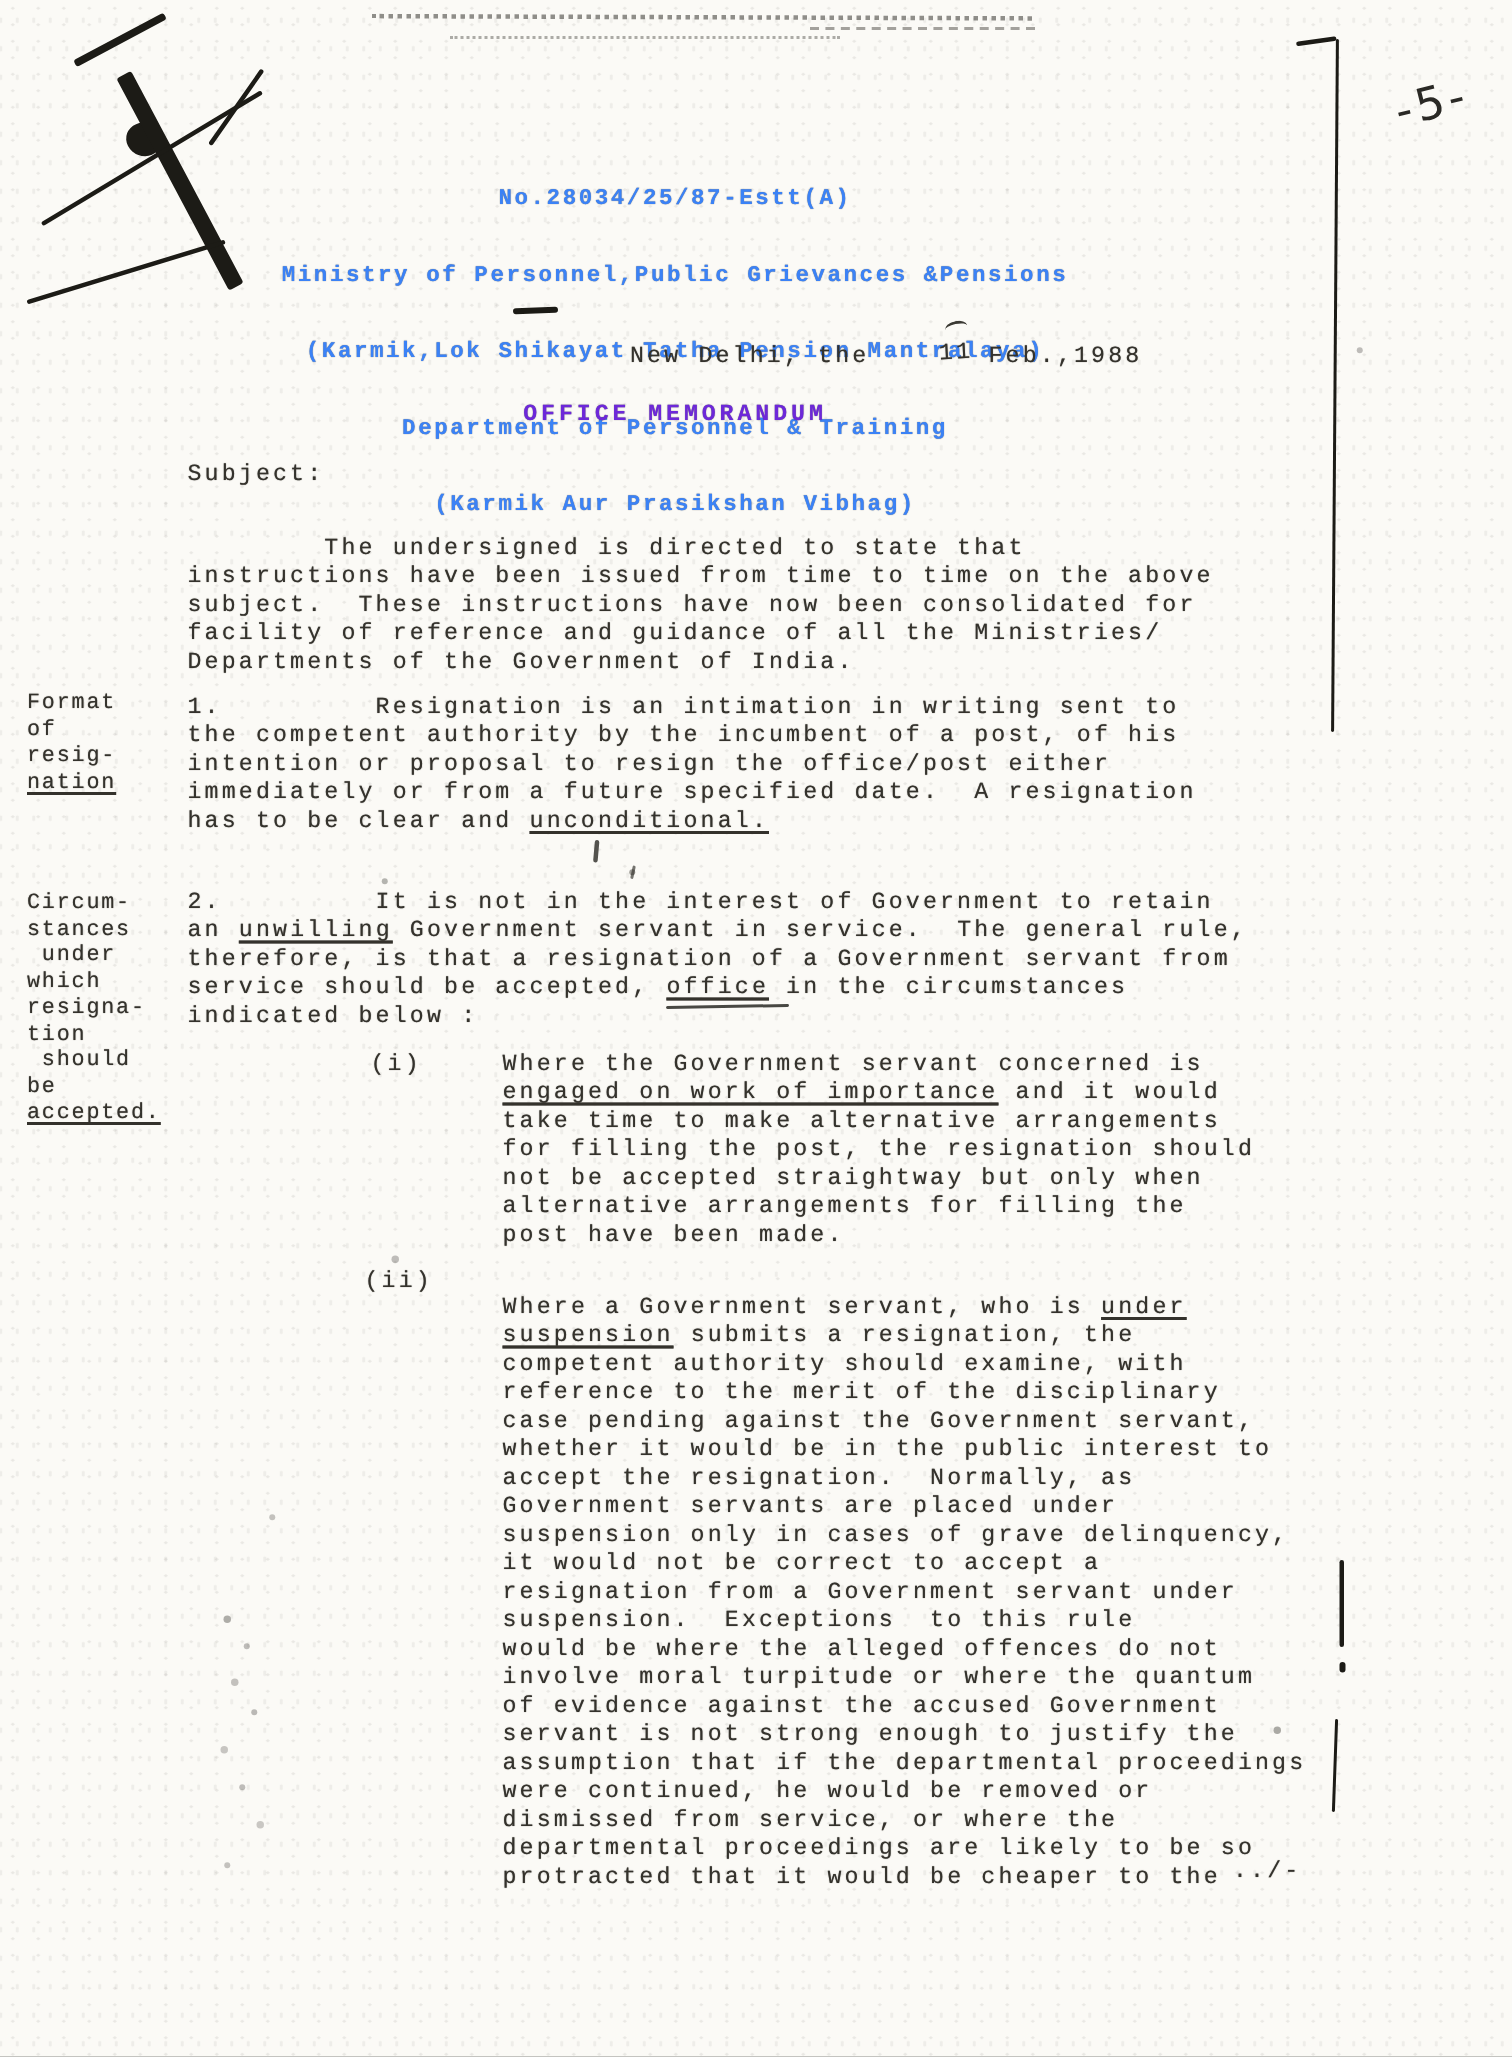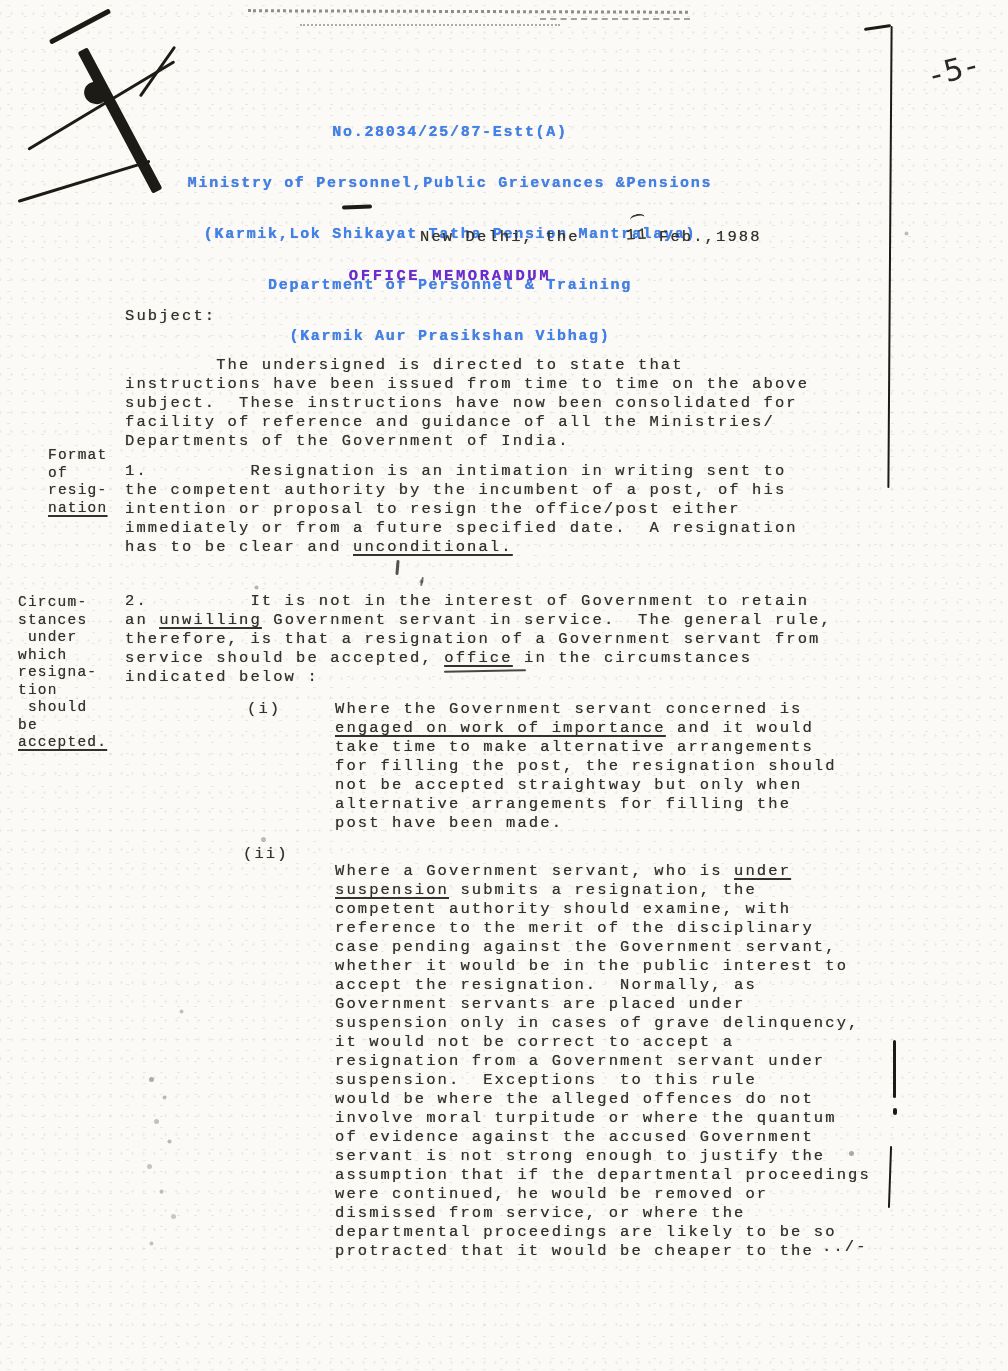--- a/index.html
+++ b/index.html
@@ -90,21 +90,21 @@
   <div class="t title">OFFICE MEMORANDUM</div>
 
   <span class="t" style="left:125px;top:307px;">Subject:</span>
 
   <div class="t" style="left:125px;top:356px;">        The undersigned is directed to state that
 instructions have been issued from time to time on the above
 subject.  These instructions have now been consolidated for
 facility of reference and guidance of all the Ministries/
 Departments of the Government of India.</div>
 
-  <div class="t mn" style="left:18px;top:447px;margin-left:30px;">Format
+  <div class="t mn" style="left:18px;top:461px;">Format
 of
 resig-
 <u>nation</u></div>
   <div class="t" style="left:125px;top:462px;">1.         Resignation is an intimation in writing sent to
 the competent authority by the incumbent of a post, of his
 intention or proposal to resign the office/post either
 immediately or from a future specified date.  A resignation
 has to be clear and <u>unconditional.</u></div>
 
   <div class="t mn" style="left:18px;top:594px;">Circum-

